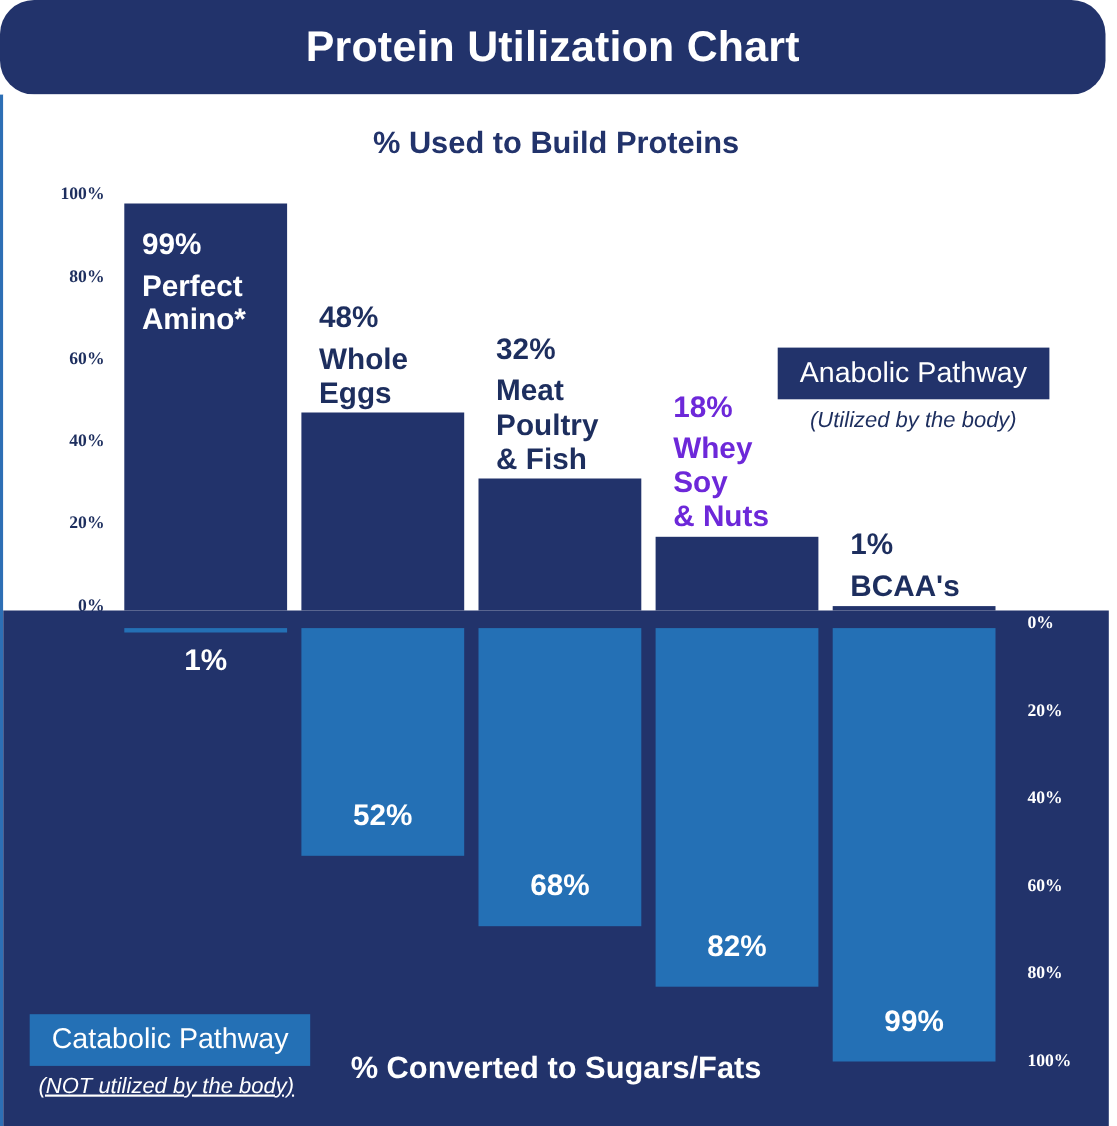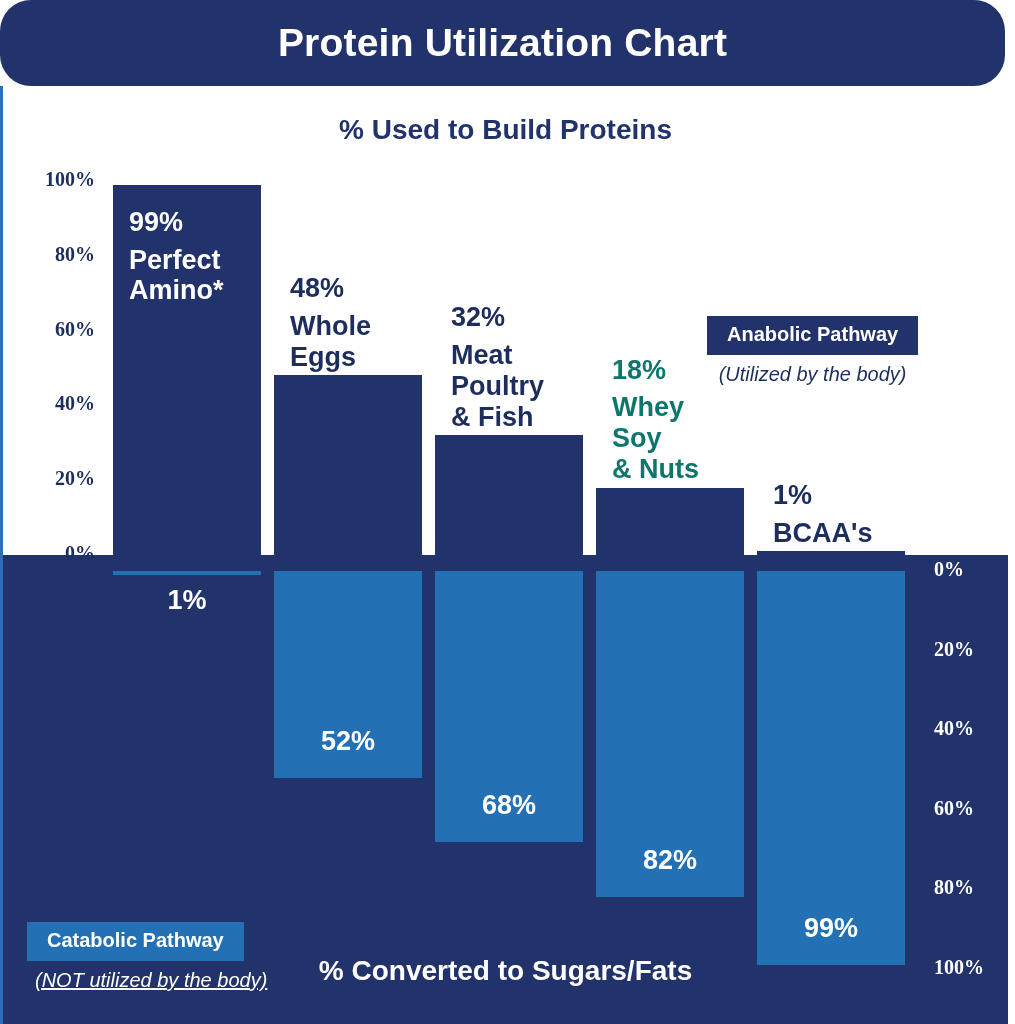--- a/index.html
+++ b/index.html
@@ -89,21 +89,21 @@
   .axis-left, .axis-right {
     position: absolute;
     font-weight: bold;
     font-family: "Liberation Serif", serif;
   }
   .axis-left { left: 8px; top: 0; width: 92px; height: 469px; }
   .axis-right { left: 925px; top: 469px; width: 80px; height: 469px; }
 
   .tick {
     position: absolute;
-    font-size: 20px;
+    font-size: 16px;
     white-space: nowrap;
   }
   .axis-left .tick { right: 8px; color: #1d2e5e; text-align: right; }
   .axis-right .tick { left: 6px; color: #ffffff; text-align: left; }
 
   
   .bars {
     position: absolute;
     left: 0; top: 0;
     width: 1005px; height: 796px;
@@ -140,22 +140,22 @@
     color: #ffffff;
     font-weight: bold;
     font-size: 27px;
   }
 
   
   .legend { position: absolute; }
   .legend .chip {
     display: inline-block;
     padding: 7px 20px 9px 20px;
-    font-size: 20px;
-    font-weight: bold;
+    font-size: 26px;
+    font-weight: normal;
     color: #ffffff;
     white-space: nowrap;
   }
   .legend .sub {
     display: block;
     margin-top: 8px;
     font-size: 20px;
     font-style: italic;
     white-space: nowrap;
   }
@@ -231,21 +231,21 @@
             <span class="pct">32%</span>
             <span class="nm">Meat</span>
             <span class="nm">Poultry</span>
             <span class="nm">&amp; Fish</span>
           </div>
           <div class="label-down" style="top: 703.64px;">68%</div>
         </div>
         <div class="bar-col" style="left: 593px; width: 148px;">
           <div class="bar-up" style="top: 401.68px; height: 67.32px;"></div>
           <div class="bar-down" style="top: 485px; height: 326.36px;"></div>
-          <div class="label-up" style="color: #0f766e; top: 268.68px;">
+          <div class="label-up" style="color: #6d28d9; top: 268.68px;">
             <span class="pct">18%</span>
             <span class="nm">Whey</span>
             <span class="nm">Soy</span>
             <span class="nm">&amp; Nuts</span>
           </div>
           <div class="label-down" style="top: 759.36px;">82%</div>
         </div>
         <div class="bar-col" style="left: 754px; width: 148px;">
           <div class="bar-up" style="top: 465.26px; height: 3.74px;"></div>
           <div class="bar-down" style="top: 485px; height: 394.02px;"></div>

